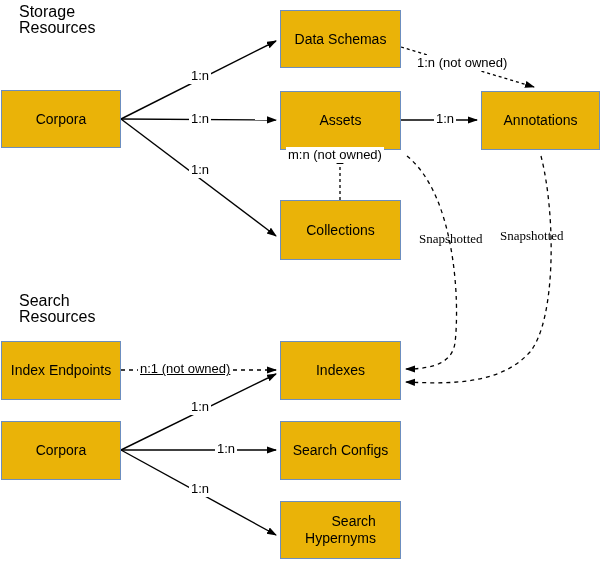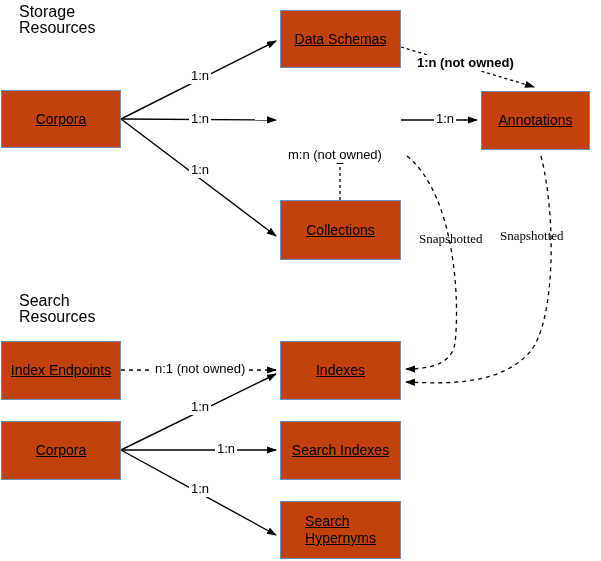--- a/index.html
+++ b/index.html
@@ -7,28 +7,27 @@
     width:601px;height:561px;background:#ffffff;
     font-family:"Liberation Sans", sans-serif;
     position:relative;overflow:hidden;
     -webkit-font-smoothing:antialiased;
   }
   #canvas{position:absolute;left:0;top:0;width:601px;height:561px;}
   svg.edges{position:absolute;left:0;top:0;width:601px;height:561px;pointer-events:none;}
 
   .node{
     position:absolute;
-    background:#c2410c;
+    background:#eab308;
     border:1px solid #6c8ebf;
     box-sizing:border-box;
     display:flex;align-items:center;justify-content:center;
-    text-align:left;
+    text-align:right;
     font-size:14px;line-height:17px;color:#000000;
     white-space:pre-line;
-    text-decoration:underline;
   }
   .grouplabel{
     position:absolute;
     font-size:16px;line-height:16px;color:#000000;
     text-align:left;white-space:pre-line;
   }
   .edgelabel{
     position:absolute;
     font-size:13px;line-height:16px;color:#000000;
     background:#ffffff;
@@ -80,53 +79,54 @@
   <div class="grouplabel" style="left:19px;top:4px;">Storage
 Resources</div>
 
   <div class="grouplabel" style="left:19px;top:293px;">Search
 Resources</div>
 
   <div class="node" style="left:1px;top:90px;width:120px;height:58px;">Corpora</div>
 
   <div class="node" style="left:280px;top:10px;width:121px;height:58px;">Data Schemas</div>
 
+  <div class="node" style="left:280px;top:91px;width:121px;height:59px;">Assets</div>
 
-  <div class="node" style="left:481px;top:91px;width:109px;height:59px;">Annotations</div>
+  <div class="node" style="left:481px;top:91px;width:119px;height:59px;">Annotations</div>
 
   <div class="node" style="left:280px;top:200px;width:121px;height:60px;">Collections</div>
 
   <div class="node" style="left:1px;top:341px;width:120px;height:59px;">Index Endpoints</div>
 
   <div class="node" style="left:280px;top:341px;width:121px;height:59px;">Indexes</div>
 
   <div class="node" style="left:1px;top:421px;width:120px;height:59px;">Corpora</div>
 
-  <div class="node" style="left:280px;top:421px;width:121px;height:59px;">Search Indexes</div>
+  <div class="node" style="left:280px;top:421px;width:121px;height:59px;">Search Configs</div>
 
   <div class="node" style="left:280px;top:501px;width:121px;height:58px;">Search
 Hypernyms</div>
 
   <div class="edgelabel" style="left:189px;top:68px;">1:n</div>
 
   <div class="edgelabel" style="left:189px;top:111px;">1:n</div>
 
   <div class="edgelabel" style="left:189px;top:162px;">1:n</div>
 
   <div class="edgelabel" style="left:434px;top:111px;">1:n</div>
 
-  <div class="edgelabel" style="left:415px;top:55px;font-weight:bold;">1:n (not owned)</div>
+  <div class="edgelabel" style="left:415px;top:55px;">1:n (not owned)</div>
 
   <div class="edgelabel" style="left:286px;top:147px;">m:n (not owned)</div>
 
   <div class="edgelabel nobg" style="left:419px;top:231px;">Snapshotted</div>
 
   <div class="edgelabel nobg" style="left:500px;top:228px;">Snapshotted</div>
 
-  <div class="edgelabel" style="left:153px;top:361px;">n:1 (not owned)</div>
+  <div class="edgelabel" style="left:138px;top:361px;text-decoration:underline;">n:1 (not owned)</div>
 
   <div class="edgelabel" style="left:189px;top:399px;">1:n</div>
 
   <div class="edgelabel" style="left:215px;top:441px;">1:n</div>
 
   <div class="edgelabel" style="left:189px;top:481px;">1:n</div>
 
 </div>
 
 </body></html>

